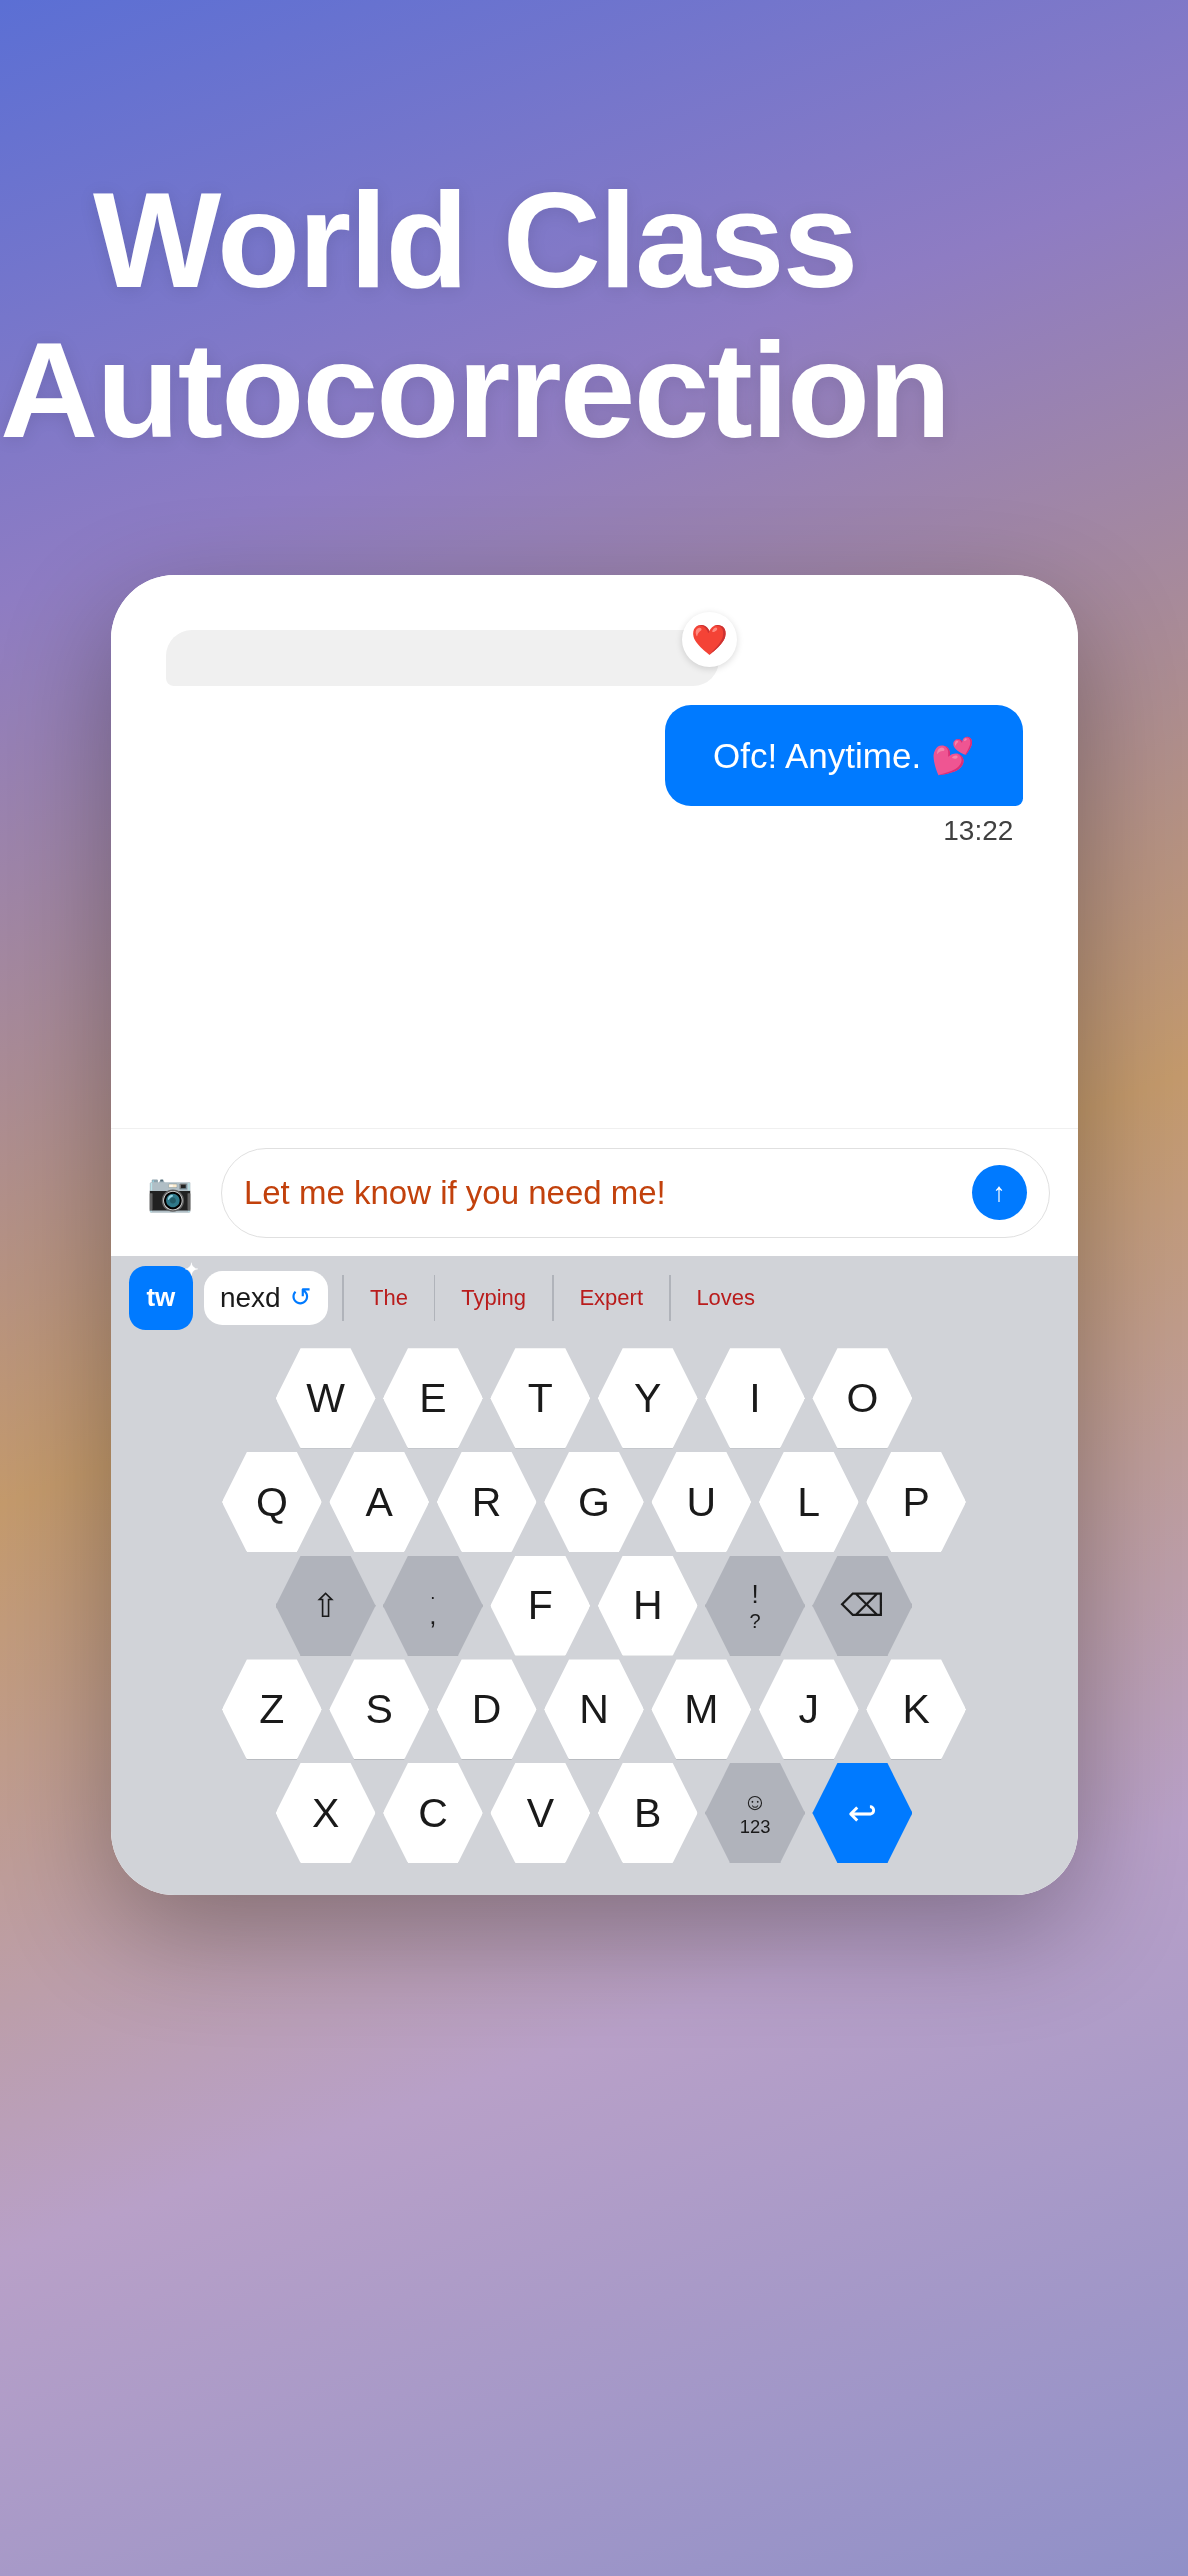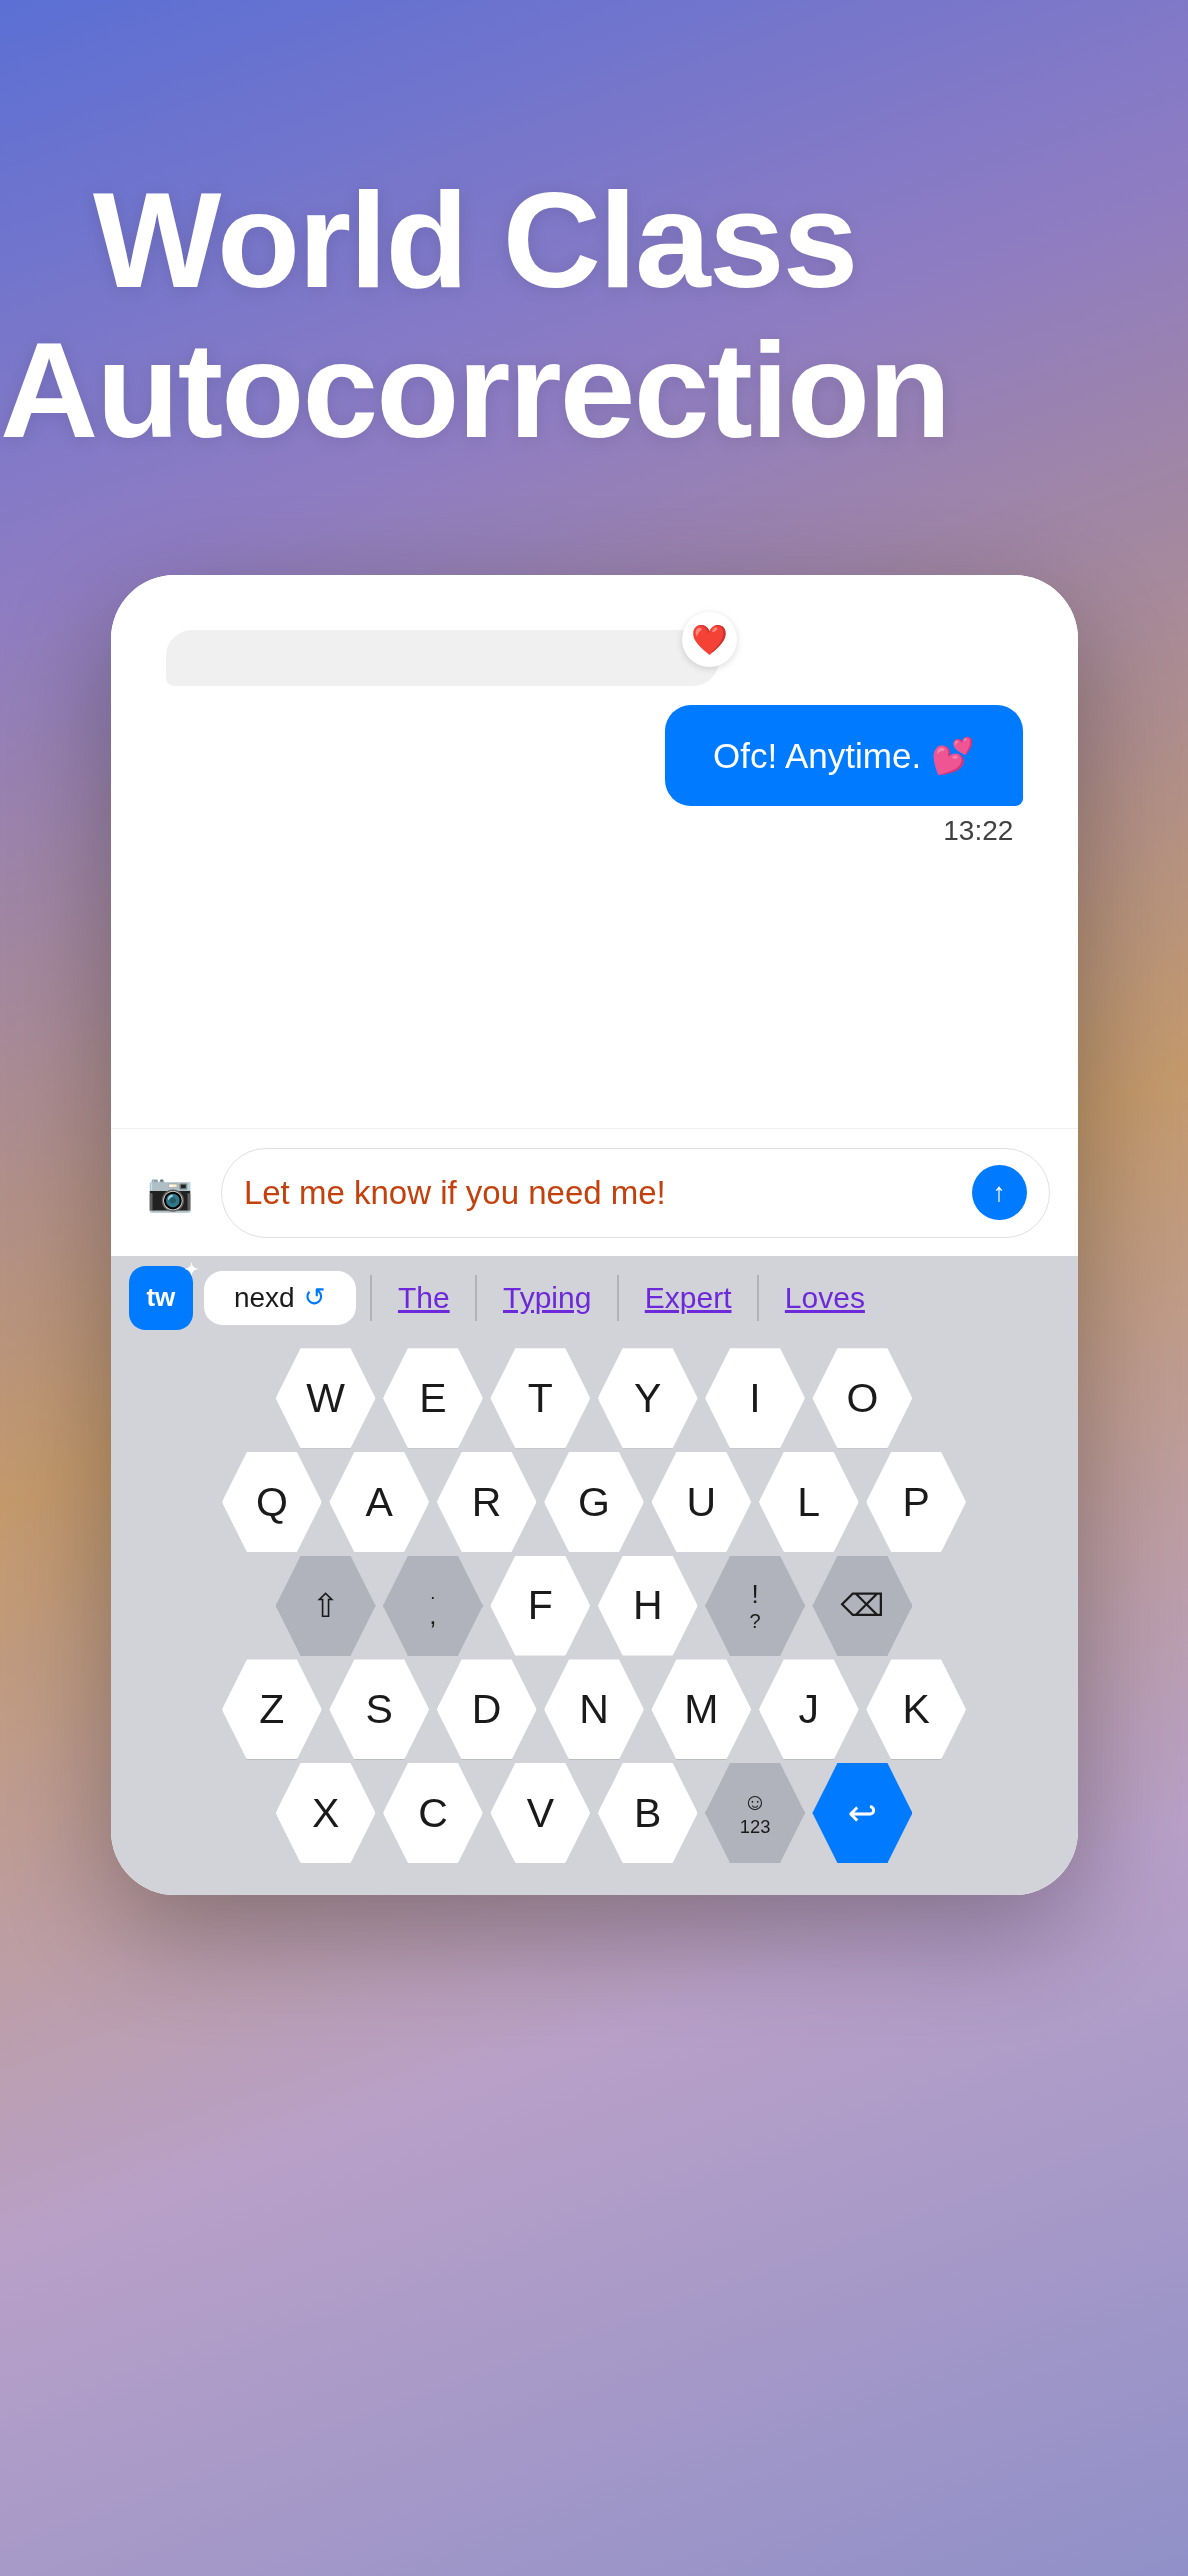--- a/index.html
+++ b/index.html
@@ -189,21 +189,21 @@
     .tw-star {
       position: absolute;
       top: -5.5px;
       right: -5.5px;
       font-size: 16.6px;
     }
 
     .nexd-badge {
       background: white;
       border-radius: 18.4px;
-      padding: 11px 30px;
+      padding: 11px 16px;
       display: flex;
       align-items: center;
       gap: 9.2px;
       font-size: 28px;
       color: #1a1a1a;
       margin-right: 7.4px;
     }
 
     .nexd-undo {
       color: #007aff;
@@ -211,24 +211,23 @@
     }
 
     .pred-divider {
       width: 1.8px;
       height: 46px;
       background: #b0b3ba;
       margin: 0 7.4px;
     }
 
     .pred-word {
-      font-size: 30px;
-      color: #6d28d9;
+      font-size: 22px;
+      color: #b91c1c;
       padding: 9.2px 18.4px;
-      text-decoration: underline;
     }
 
     
     .keyboard-area {
       background: #d1d3d8;
       padding: 9.2px 0 28px 0;
     }
 
     
     .hex-key {

